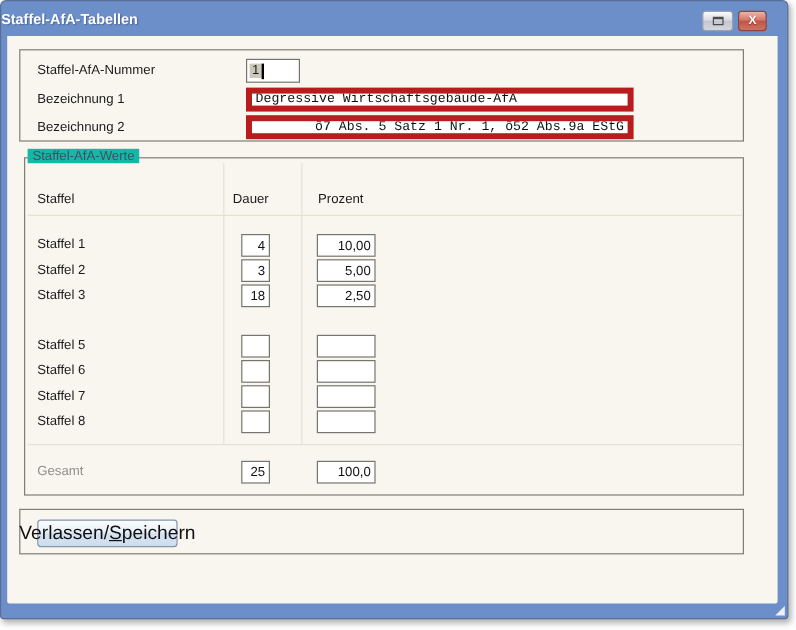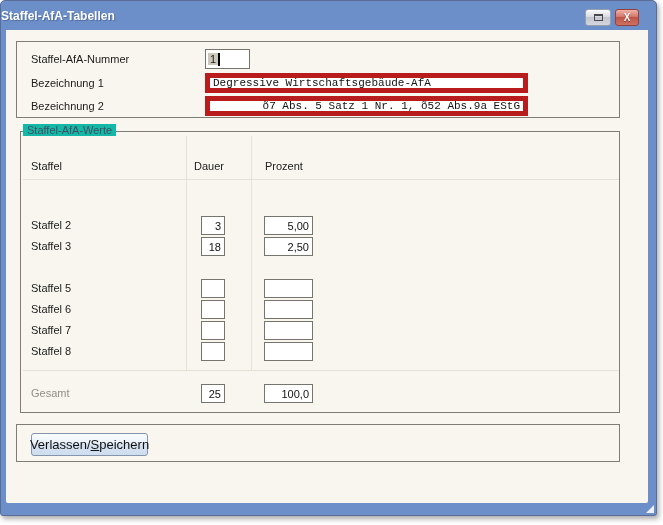--- a/index.html
+++ b/index.html
@@ -106,21 +106,21 @@
   .cell-dauer   { left:180px; width:24px; }
   .cell-prozent { left:243px; width:49px; }
   .total-label { color:#8f8f89; }
   .save-btn {
     position:absolute; left:14px; top:8px;
     width:117px; height:23px;
     background: linear-gradient(#fafdfe, #e8f0f9 45%, #d5e2f1 50%, #cfdeef);
     border: 1px solid #8495ac;
     border-radius: 3px;
     font-family:"Liberation Sans","DejaVu Sans",sans-serif;
-    font-size:13px; color:#111;
+    font-size:16px; color:#111;
     display:flex; align-items:center; justify-content:center;
     cursor: default;
   }
   .accel { text-decoration: underline; }
   .resize-grip {
     position:absolute; right:2px; bottom:2px;
     width:0; height:0;
     border-left:8px solid transparent;
     border-bottom:8px solid #edf1f7;
   }
@@ -163,20 +163,25 @@
 
       <span class="vsep" style="left:165px"></span>
       <span class="vsep" style="left:230px"></span>
       <span class="hsep" style="top:47px"></span>
       <span class="hsep" style="top:238px"></span>
 
       <span class="col-header" style="left:10px">Staffel</span>
       <span class="col-header" style="left:173px">Dauer</span>
       <span class="col-header" style="left:244px">Prozent</span>
 
+      <div class="trow" style="top:63px">
+        <span class="rlabel">Staffel 1</span>
+        <input class="cell cell-dauer" value="4" style="">
+        <input class="cell cell-prozent" value="10,00" style="">
+      </div>
       <div class="trow" style="top:84px">
         <span class="rlabel">Staffel 2</span>
         <input class="cell cell-dauer" value="3" style="">
         <input class="cell cell-prozent" value="5,00" style="">
       </div>
       <div class="trow" style="top:105px">
         <span class="rlabel">Staffel 3</span>
         <input class="cell cell-dauer" value="18" style="">
         <input class="cell cell-prozent" value="2,50" style="">
       </div>

